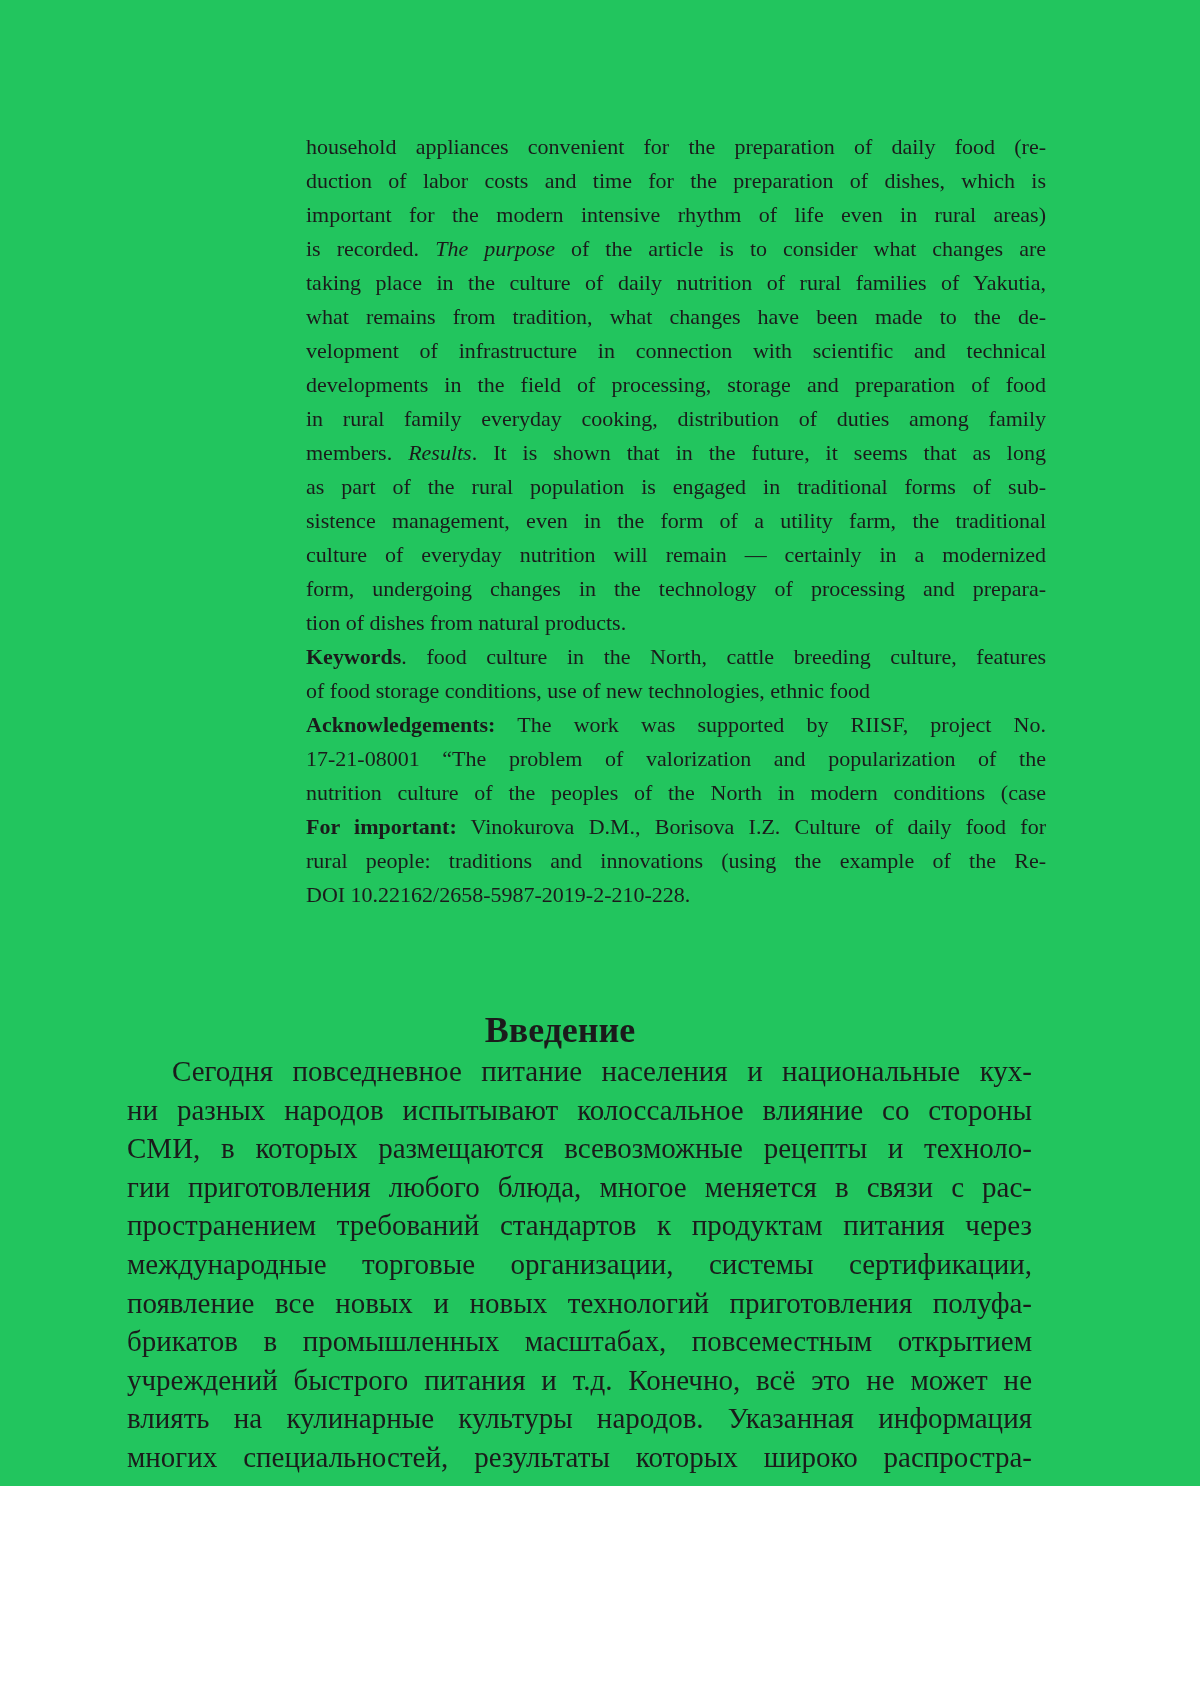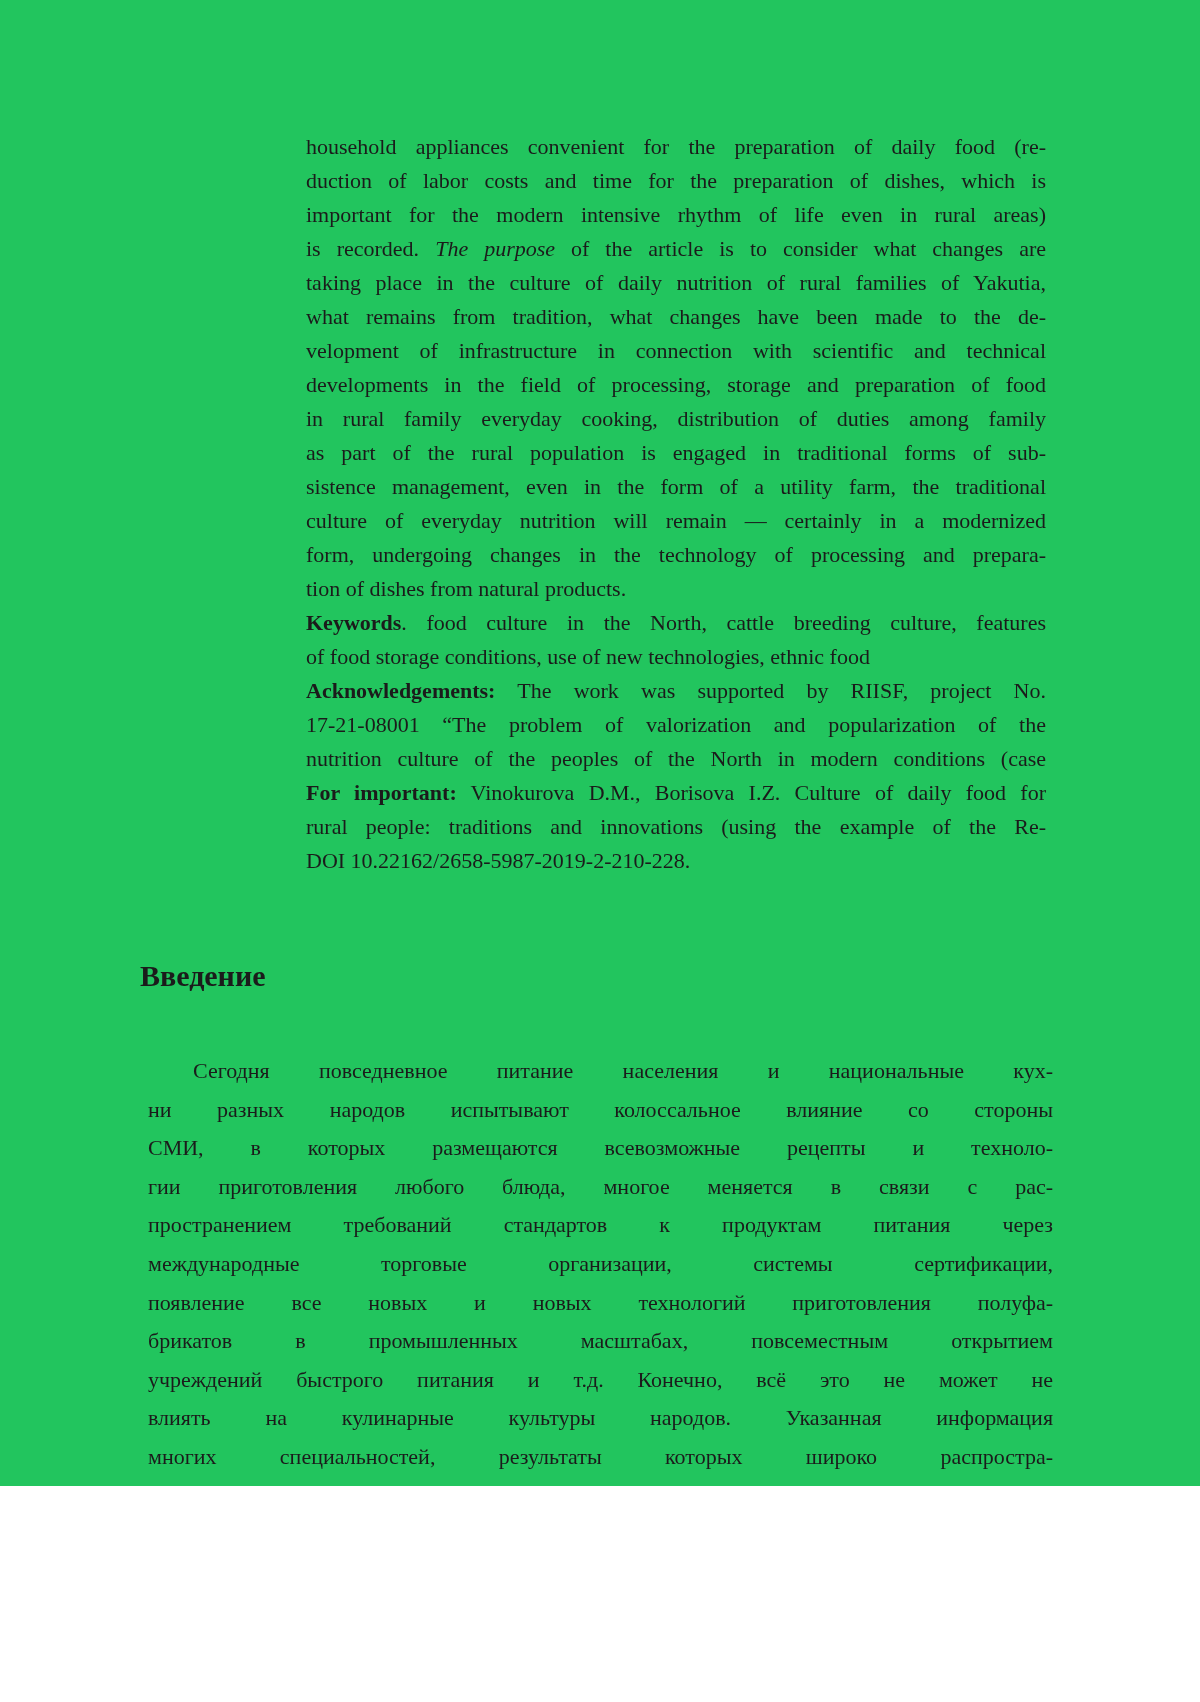--- a/index.html
+++ b/index.html
@@ -16,33 +16,34 @@
     position: absolute;
     left: 306px;
     top: 130px;
     width: 740px;
     font-size: 22px;
     line-height: 34px;
   }
   .intro-heading {
     position: absolute;
     left: 140px;
-    top: 956px;
+    top: 1010px;
     width: 840px;
     margin: 0;
-    font-size: 30px;
+    text-align: center;
+    font-size: 36px;
     font-weight: 700;
     line-height: 40px;
   }
   .intro {
     position: absolute;
-    left: 148px;
+    left: 127px;
     top: 1052px;
     width: 905px;
-    font-size: 22px;
+    font-size: 29px;
     line-height: 38.6px;
   }
   .line { text-align: left; }
   .line.just { text-align: justify; text-align-last: justify; }
   .line.ind { text-indent: 45px; }
   .it { font-style: italic; }
   .bd { font-weight: 700; }
   .page-number {
     position: absolute;
     left: 172px;
@@ -59,20 +60,21 @@
   <div class="abstract">
       <div class="line just"><span>household appliances convenient for the preparation of daily food (re-</span></div>
       <div class="line just"><span>duction of labor costs and time for the preparation of dishes, which is</span></div>
       <div class="line just"><span>important for the modern intensive rhythm of life even in rural areas)</span></div>
       <div class="line just"><span>is recorded. </span><span class="it">The purpose</span><span> of the article is to consider what changes are</span></div>
       <div class="line just"><span>taking place in the culture of daily nutrition of rural families of Yakutia,</span></div>
       <div class="line just"><span>what remains from tradition, what changes have been made to the de-</span></div>
       <div class="line just"><span>velopment of infrastructure in connection with scientific and technical</span></div>
       <div class="line just"><span>developments in the field of processing, storage and preparation of food</span></div>
       <div class="line just"><span>in rural family everyday cooking, distribution of duties among family</span></div>
+      <div class="line just"><span>members. </span><span class="it">Results</span><span>. It is shown that in the future, it seems that as long</span></div>
       <div class="line just"><span>as part of the rural population is engaged in traditional forms of sub-</span></div>
       <div class="line just"><span>sistence management, even in the form of a utility farm, the traditional</span></div>
       <div class="line just"><span>culture of everyday nutrition will remain — certainly in a modernized</span></div>
       <div class="line just"><span>form, undergoing changes in the technology of processing and prepara-</span></div>
       <div class="line"><span>tion of dishes from natural products.</span></div>
       <div class="line just"><span class="bd">Keywords</span><span>. food culture in the North, cattle breeding culture, features</span></div>
       <div class="line"><span>of food storage conditions, use of new technologies, ethnic food</span></div>
       <div class="line just"><span class="bd">Acknowledgements:</span><span> The work was supported by RIISF, project No.</span></div>
       <div class="line just"><span>17-21-08001 “The problem of valorization and popularization of the</span></div>
       <div class="line just"><span>nutrition culture of the peoples of the North in modern conditions (case</span></div>

